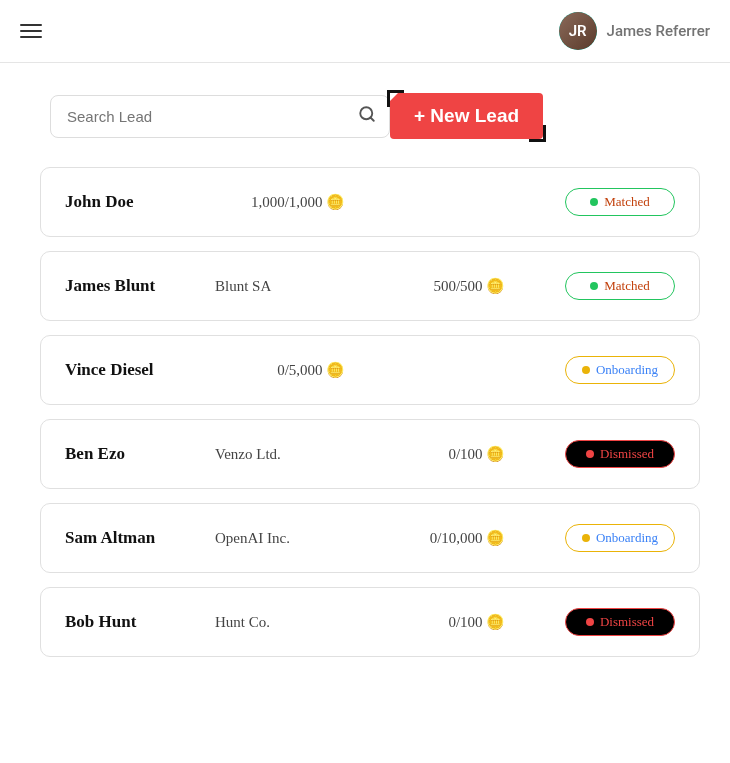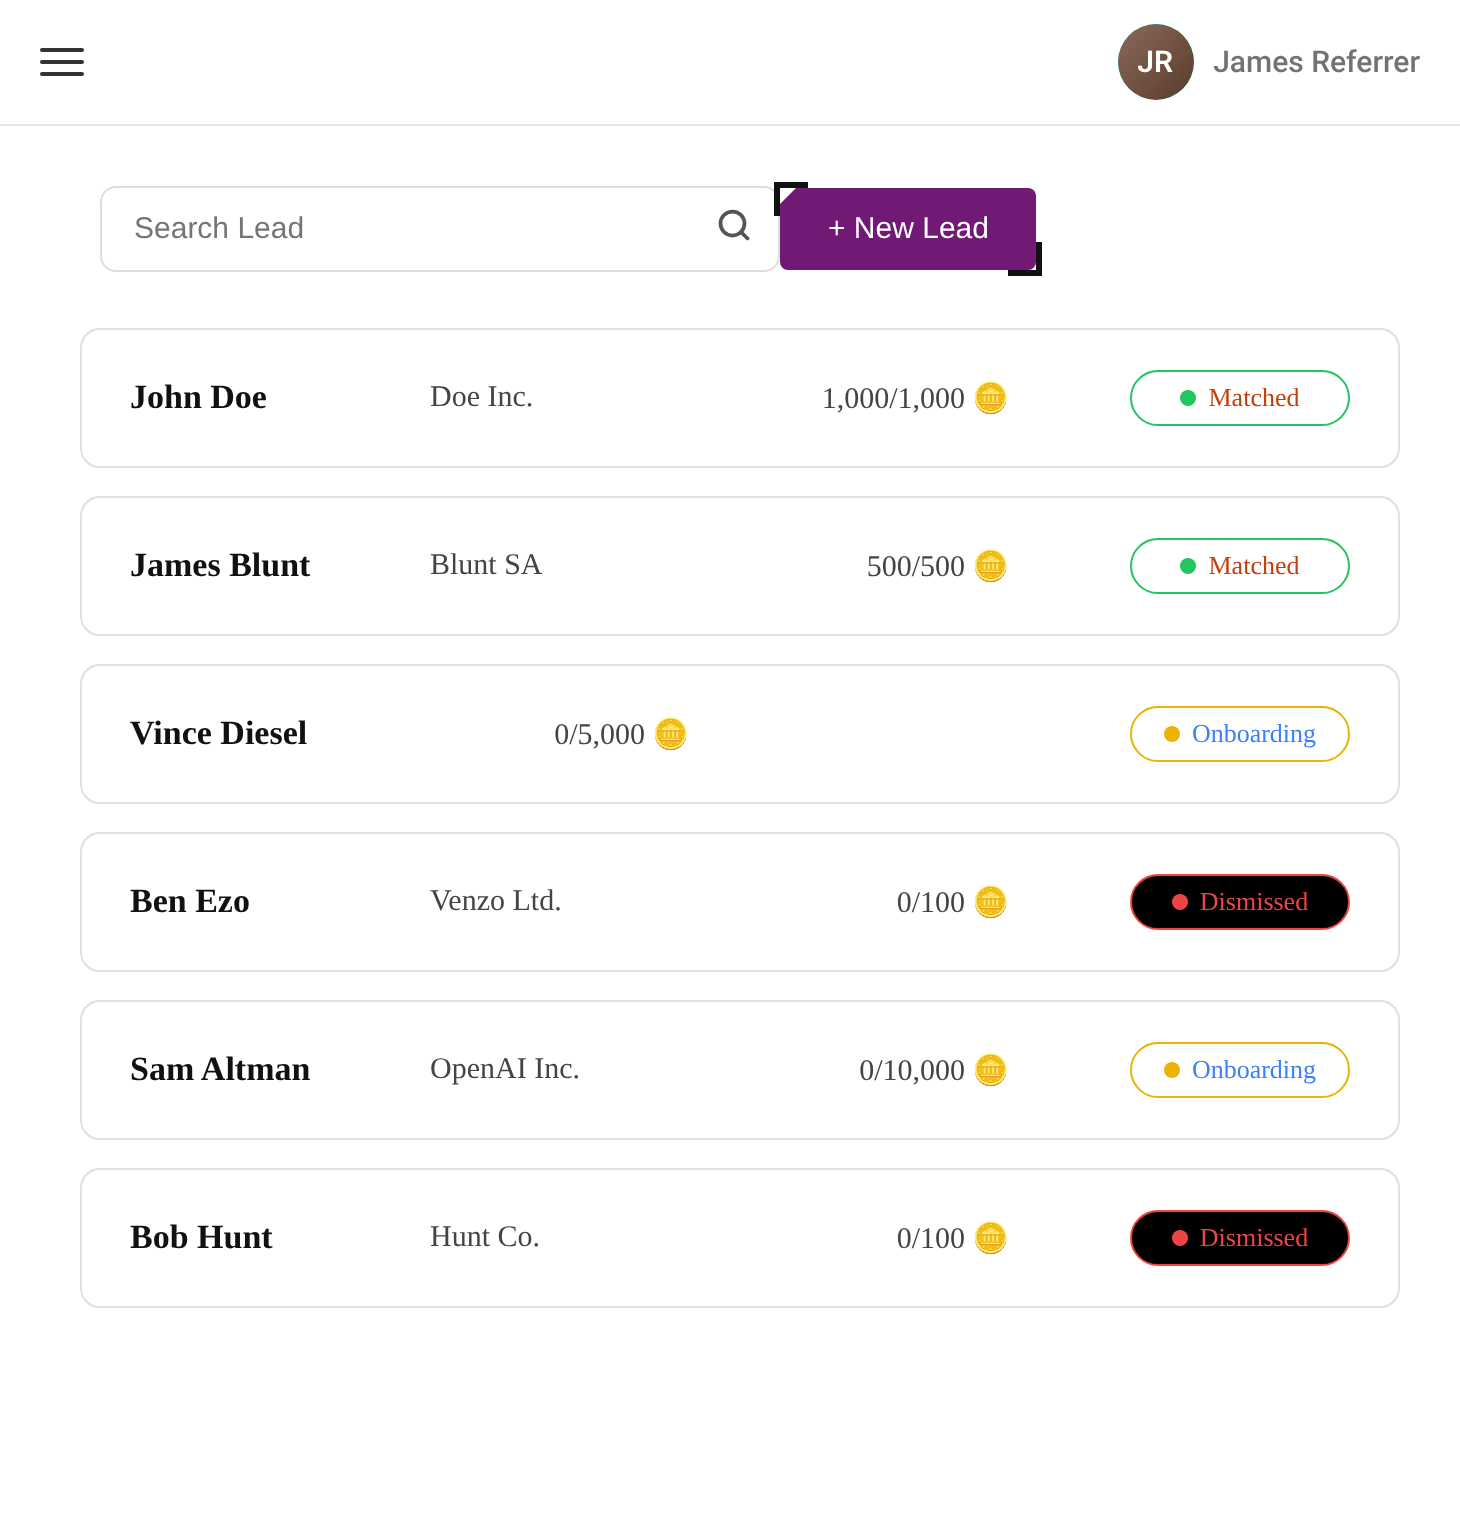--- a/index.html
+++ b/index.html
@@ -125,26 +125,26 @@
       position: absolute;
       right: 14px;
       top: 50%;
       transform: translateY(-50%);
       color: #555;
       font-size: 17px;
       pointer-events: none;
     }
 
     .new-lead-btn {
-      background: #701a75;
+      background: #ef4444;
       color: #fff;
       border: none;
       padding: 12px 24px;
-      font-size: 15px;
-      font-weight: 400;
+      font-size: 19px;
+      font-weight: 700;
       border-radius: 4px;
       cursor: pointer;
       position: relative;
       clip-path: polygon(8px 0%, 100% 0%, 100% calc(100% - 8px), calc(100% - 0px) 100%, 0% 100%, 0% 8px);
     }
 
     
     .new-lead-btn-wrapper {
       position: relative;
       display: inline-block;
@@ -288,21 +288,20 @@
     </div>
 
     <div class="new-lead-btn-wrapper">
       <button class="new-lead-btn">+ New Lead</button>
     </div>
   </div>
 
   <div class="leads-list" id="leads-list">
   <div class="lead-card">
       <span class="lead-name">John Doe</span>
-      <span class="lead-company">Doe Inc.</span>
       <span class="lead-score">1,000/1,000 🪙</span>
       <span class="lead-status matched">
         <span class="status-dot green"></span>
         <span>Matched</span>
       </span>
     </div>
       <div class="lead-card">
       <span class="lead-name">James Blunt</span>
       <span class="lead-company">Blunt SA</span>
       <span class="lead-score">500/500 🪙</span>

